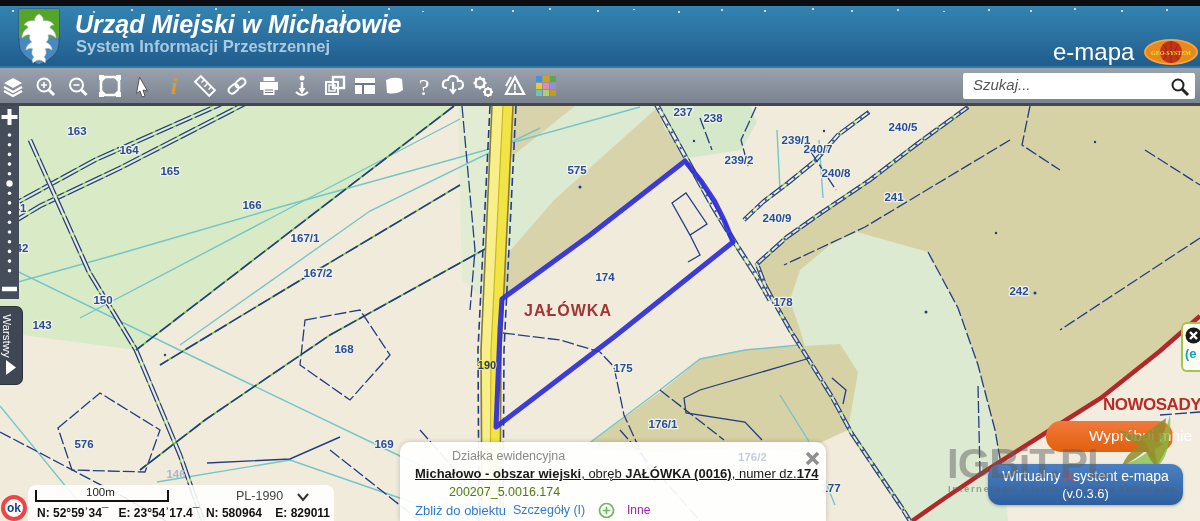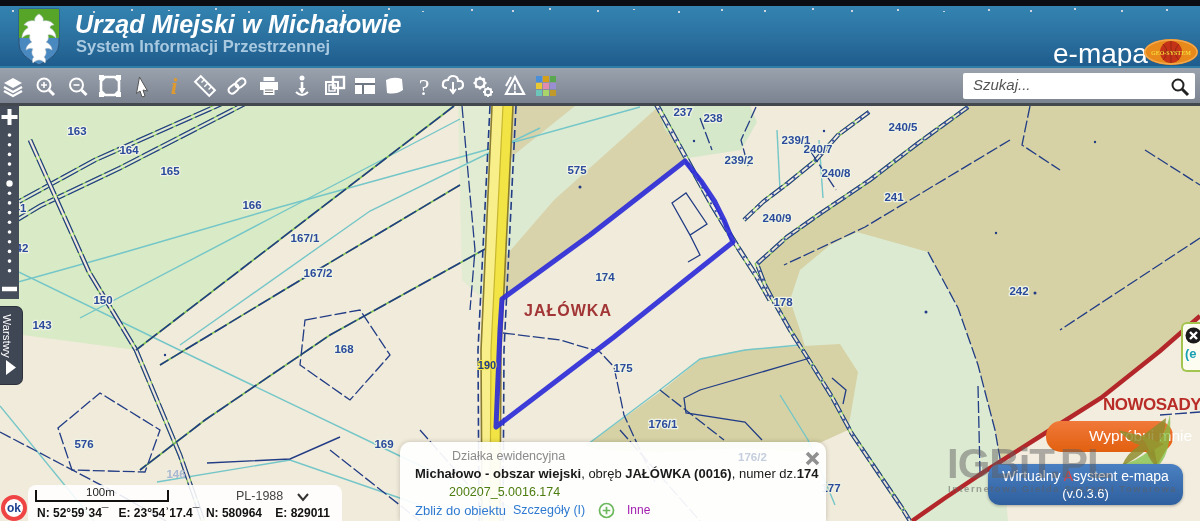--- a/index.html
+++ b/index.html
@@ -247,21 +247,21 @@
     <path d="M1,1 L41,1 L41,36 Q41,48 21,57 Q1,48 1,36 Z" fill="#4a88c0" stroke="#2a5276" stroke-width="1"></path>
     <path d="M1,1 L41,1 L41,30 L1,30 Z" fill="#56a428"></path>
     <path d="M21,6 C18,8 16,10 17,13 C14,12 8,13 6,17 C9,17 10,18 10,20 C6,22 4,26 4,30 C7,27 10,26 12,27 C11,30 12,33 14,34 C10,36 8,39 8,42 C11,40 13,40 15,41 C13,44 14,47 16,49 C14,51 14,53 15,55 C17,53 19,52 21,52 C23,52 25,53 27,55 C28,53 28,51 26,49 C28,47 29,44 27,41 C29,40 31,40 34,42 C34,39 32,36 28,34 C30,33 31,30 30,27 C32,26 35,27 38,30 C38,26 36,22 32,20 C32,18 33,17 36,17 C34,13 28,12 25,13 C26,10 24,8 21,6 Z" fill="#fff" stroke="#b9c4cc" stroke-width="0.6"></path>
   </svg>
 
   <div class="abs" style="left:75px;top:10px;font-size:25px;font-weight:bold;font-style:italic;color:#fff;">Urząd Miejski w Michałowie</div>
 
   <div class="abs" style="left:76px;top:37px;font-size:16.5px;font-weight:bold;color:#a9c9e0;">System Informacji Przestrzennej</div>
 
 
-  <div class="abs" style="left:1053px;top:38px;font-size:28px;color:#fff;text-align:center;">e-mapa</div>
+  <div class="abs" style="left:1053px;top:38px;font-size:24px;color:#fff;text-align:center;">e-mapa</div>
 
   <svg class="abs" style="left:1143px;top:38px;" width="56" height="28" viewBox="0 0 56 28">
     <ellipse cx="28" cy="14" rx="27" ry="13" fill="#e8891b"></ellipse>
     <circle cx="28" cy="14" r="11" fill="#c43318"></circle>
     <path d="M17,14 L39,14 M28,3 L28,25 M20,6 Q28,14 20,22 M36,6 Q28,14 36,22" stroke="#8a2410" stroke-width="0.8" fill="none"></path>
     <ellipse cx="28" cy="14" rx="26" ry="12" fill="none" stroke="#f2a94f" stroke-width="1.4"></ellipse>
     <text x="28" y="16.5" font-size="6" font-weight="bold" fill="#f5d83a" text-anchor="middle" font-family="Liberation Serif,serif">GEO-SYSTEM</text>
   </svg>
 </div>
 
@@ -431,49 +431,49 @@
       <path d="M1,1 L11,8.5 L1,16 Z" fill="#fff"></path>
     </svg>
 </div>
 
 <div id="popup" class="abs" style="left:400px;top:442px;width:426px;height:79px;background:rgba(255,255,255,0.93);border-radius:10px 10px 0 0;box-shadow:0 0 5px rgba(0,0,0,0.2);">
 
   <div class="abs" style="left:338px;top:9px;font-size:11.5px;font-weight:bold;color:rgba(150,165,195,0.55);">176/2</div>
 
   <div class="abs" style="left:15px;top:7px;font-size:12.5px;color:#8b8b8b;margin-left:37px;">Działka ewidencyjna</div>
 
-  <div class="abs" style="left:15px;top:24px;font-size:13px;color:#1a1a1a;white-space:nowrap;"><b>Michałowo - obszar wiejski</b>, obręb <b>JAŁÓWKA (0016)</b>, numer dz.<b>174</b></div>
+  <div class="abs" style="left:15px;top:24px;font-size:13px;color:#1a1a1a;white-space:nowrap;text-decoration:underline;"><b>Michałowo - obszar wiejski</b>, obręb <b>JAŁÓWKA (0016)</b>, numer dz.<b>174</b></div>
 
   <div class="abs" style="left:15px;top:43px;font-size:12.5px;color:#4d7c0f;margin-left:34px;">200207_5.0016.174</div>
 
   <div class="abs" style="left:15px;top:61px;font-size:13px;color:#2f7ad1;white-space:nowrap;">Zbliż do obiektu</div>
 
   <div class="abs" style="left:113px;top:61px;font-size:12.5px;color:#2f7ad1;white-space:nowrap;">Szczegóły (I)</div>
 
   <svg class="abs" style="left:198px;top:60px;" width="17" height="17" viewBox="0 0 18 18">
       <circle cx="9" cy="9" r="7.4" fill="none" stroke="#6cb85c" stroke-width="1.8"></circle>
       <path d="M9,5 L9,13 M5,9 L13,9" stroke="#6cb85c" stroke-width="1.8"></path>
     </svg>
 
   <div class="abs" style="left:227px;top:61px;font-size:12px;color:#a21caf;">Inne</div>
 
   <svg class="abs" style="left:405px;top:9px;" width="15" height="15" viewBox="0 0 15 15">
       <path d="M2,2 L13,13 M13,2 L2,13" stroke="#909090" stroke-width="3.6"></path>
     </svg>
 </div>
 
-<div id="blpanel" class="abs" style="left:28px;top:485px;width:306px;height:36px;background:rgba(255,255,255,0.88);border-radius:8px 8px 0 0;padding-left:8px;">
+<div id="blpanel" class="abs" style="left:28px;top:485px;width:306px;height:36px;background:rgba(255,255,255,0.88);border-radius:8px 8px 0 0;">
 
   <svg class="abs" style="left:7px;top:4px;" width="136" height="14" viewBox="0 0 136 14">
       <path d="M1,1 L1,12 L133,12 L133,1" fill="none" stroke="#111" stroke-width="2"></path>
     </svg>
 
   <div class="abs" style="left:58px;top:1px;font-size:11.5px;color:#222;">100m</div>
 
-  <div class="abs" style="left:208px;top:4px;font-size:12.5px;color:#444;">PL-1988</div>
+  <div class="abs" style="left:208px;top:4px;font-size:12.5px;color:#444;">PL-1990</div>
 
   <svg class="abs" style="left:268px;top:7px;" width="14" height="10" viewBox="0 0 14 10">
       <path d="M2,2 L7,8 L12,2" fill="none" stroke="#333" stroke-width="2"></path>
     </svg>
 
   <div class="abs" style="left:9px;top:21px;font-size:12px;font-weight:bold;color:#111;white-space:nowrap;">N: 52°59ʾ34¯&nbsp;&nbsp;&nbsp;E: 23°54ʾ17.4¯&nbsp;&nbsp;N: 580964&nbsp;&nbsp;&nbsp;&nbsp;E: 829011</div>
 </div>
 
 <div id="okbtn" class="abs" style="left:1px;top:495px;width:26px;height:26px;border-radius:50%;background:#fff;border:4px solid #ef4444;box-sizing:border-box;color:#1c3f8f;font-weight:bold;font-size:12px;text-align:center;line-height:18px;">ok</div>
 

